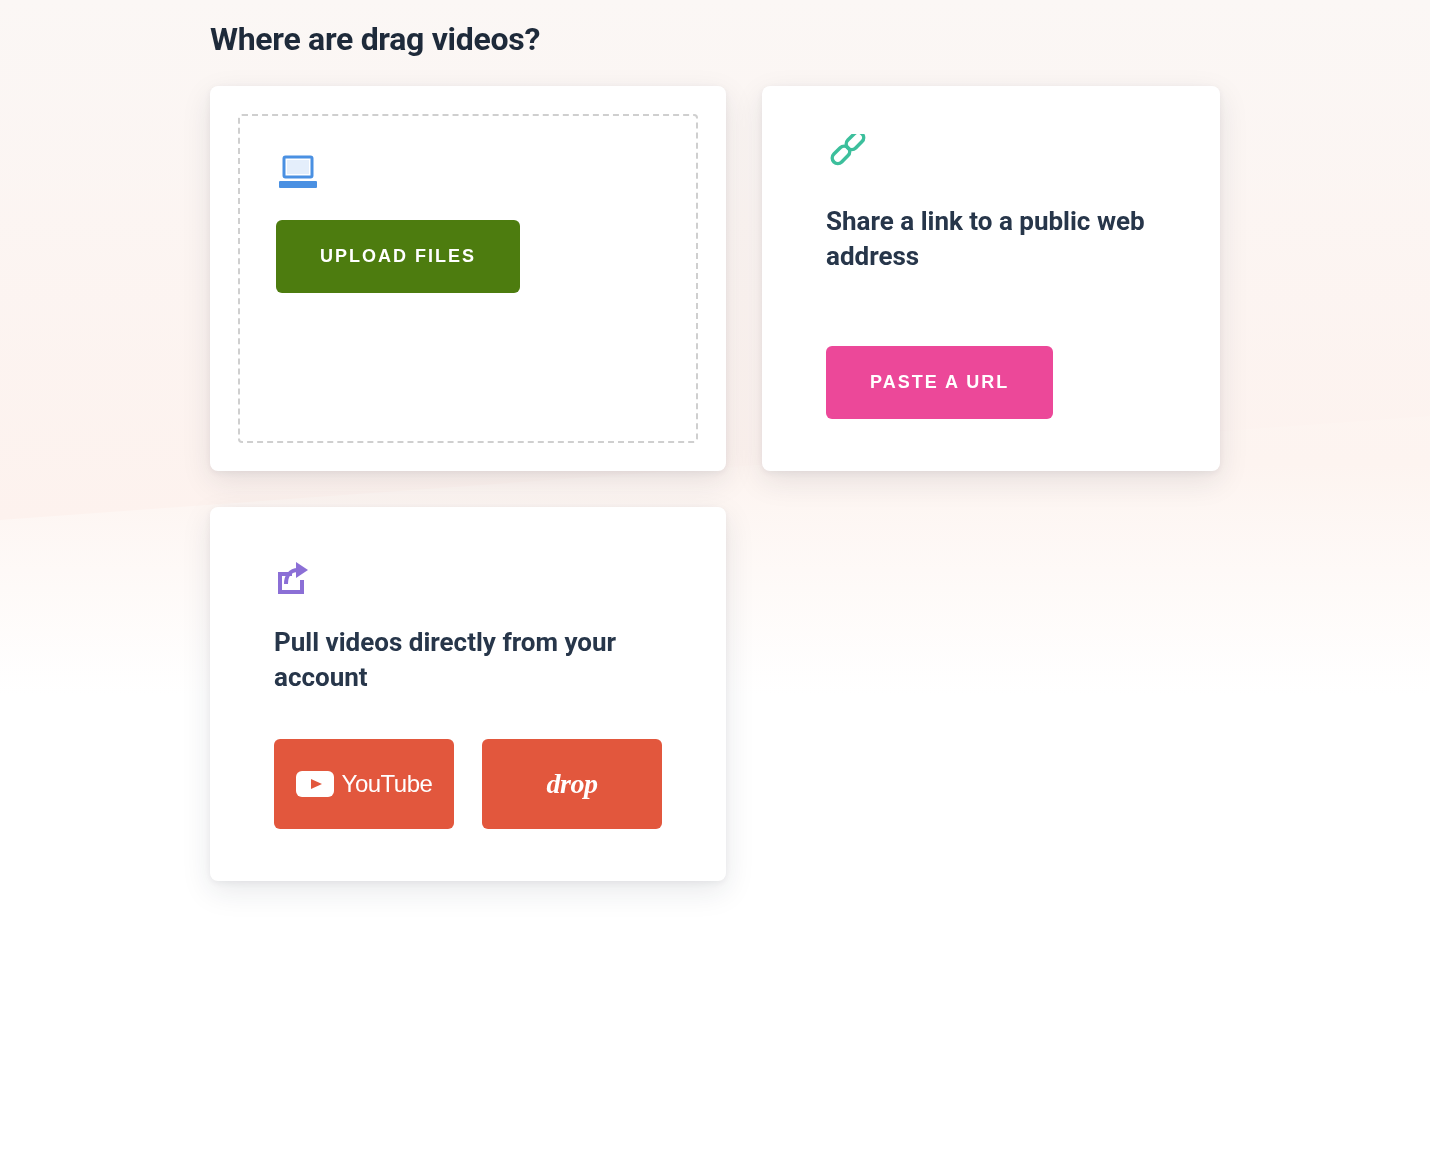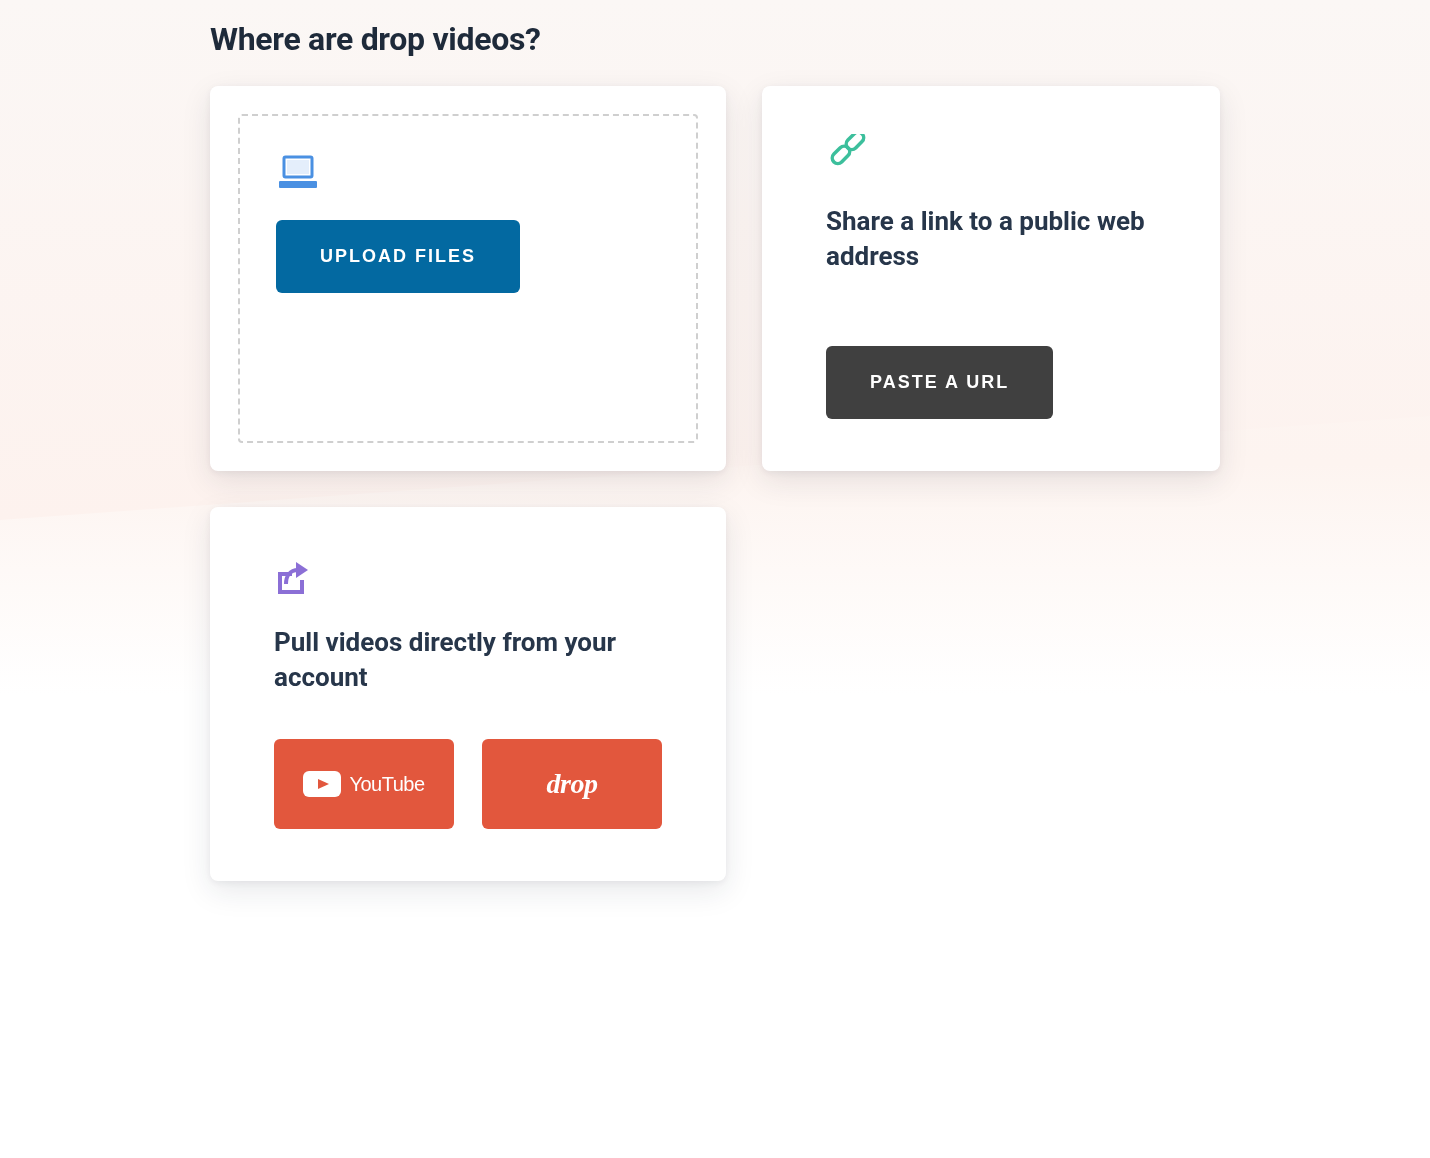--- a/index.html
+++ b/index.html
@@ -79,34 +79,34 @@
     line-height: 1.35;
     margin-bottom: 60px;
   }
   .card-title.tight {
     margin-bottom: 72px;
   }
   .btn {
     display: inline-flex;
     align-items: center;
     justify-content: center;
-    background: #404040;
+    background: #ec4899;
     color: #ffffff;
     font-weight: 700;
     font-size: 18px;
     letter-spacing: 2px;
     border: none;
     border-radius: 6px;
     padding: 26px 44px;
     cursor: pointer;
     width: fit-content;
     text-transform: uppercase;
   }
   .btn.dark {
-    background: #0369a1;
+    background: #4d7c0f;
   }
   .btn-row {
     display: flex;
     gap: 28px;
   }
   .btn-brand {
     background: #e2573d;
     color: #ffffff;
     border: none;
     border-radius: 6px;
@@ -116,21 +116,21 @@
     align-items: center;
     justify-content: center;
     cursor: pointer;
   }
   .yt-wrap {
     display: flex;
     align-items: center;
     gap: 8px;
   }
   .yt-text {
-    font-size: 20px;
+    font-size: 24px;
     font-weight: 500;
     color: #ffffff;
     letter-spacing: -0.5px;
   }
   .vimeo-text {
     font-style: italic;
     font-weight: 700;
     font-size: 28px;
     color: #ffffff;
     font-family: Georgia, "Times New Roman", serif;
@@ -149,21 +149,21 @@
     width: 40px;
     height: 40px;
   }
 </style>
 </head>
 <body>
 
 <div class="bg-wave"></div>
 
 <div class="container">
-  <h1 class="heading">Where are drop videos?</h1>
+  <h1 class="heading">Where are drag videos?</h1>
 
   <div class="grid">
 
     <div class="card">
       <div class="dropzone">
         <div class="icon-slot">
           <svg class="icon-laptop" viewBox="0 0 44 44" fill="none">
             <rect x="8" y="6" width="28" height="20" rx="1.5" fill="none" stroke="#4a90e2" stroke-width="3"></rect>
             <rect x="11" y="9" width="22" height="14" fill="#4a90e2" opacity="0.15"></rect>
             <rect x="3" y="30" width="38" height="7" rx="1" fill="#4a90e2"></rect>

